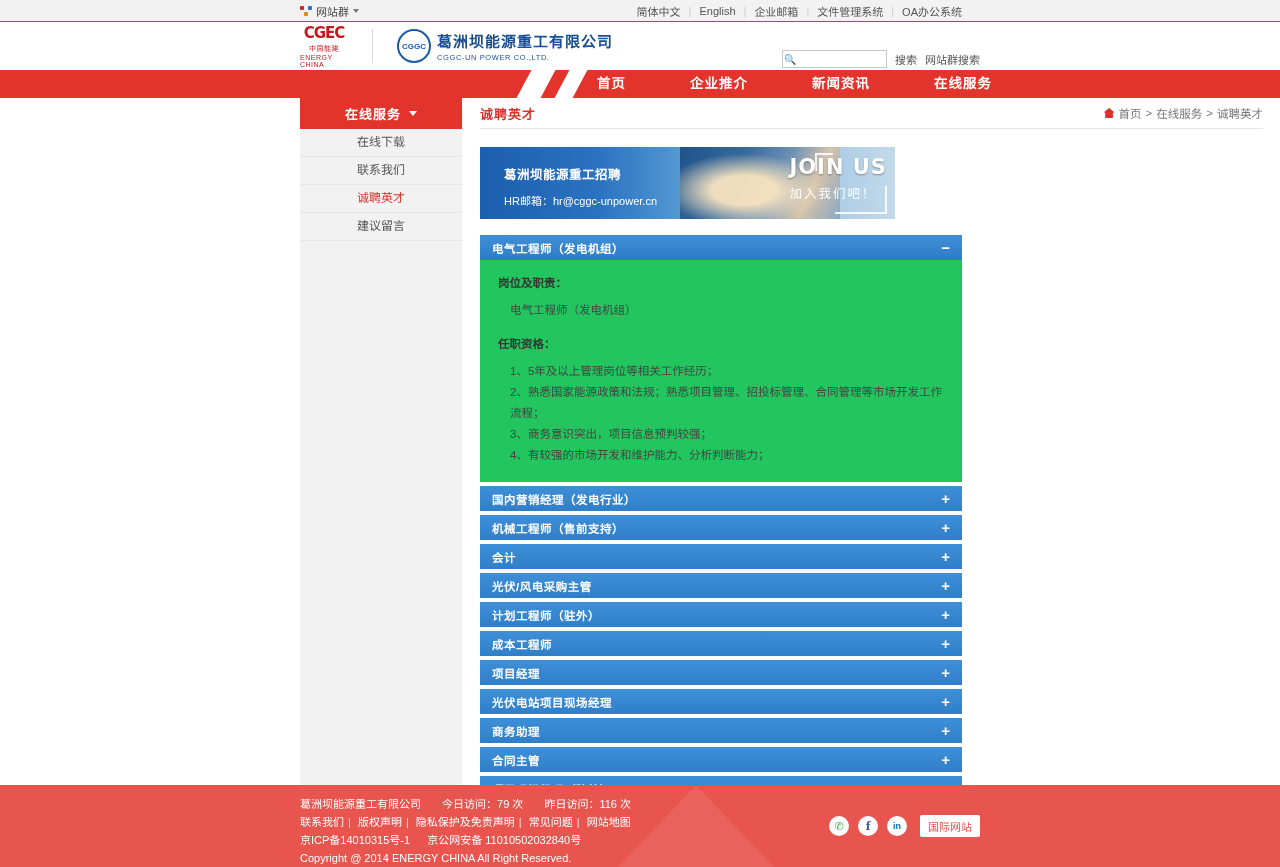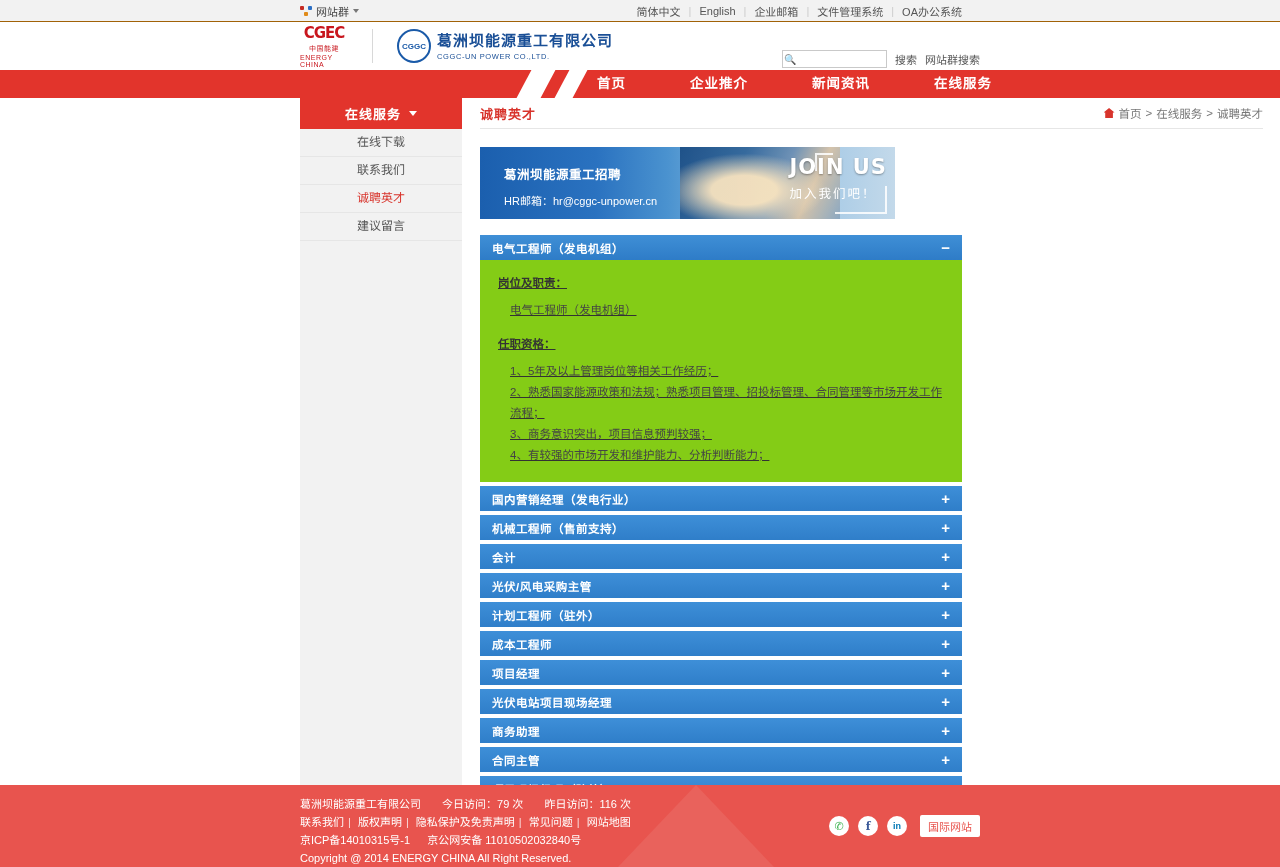--- a/index.html
+++ b/index.html
@@ -41,21 +41,21 @@
   
   .header { position:relative; height:48px; background:#fff; }
   .logo-wrap { position:absolute; left:300px; top:4px; display:flex; align-items:center; gap:24px; }
   .logo-cgec {
     width:48px; height:40px; display:flex; flex-direction:column; align-items:center; justify-content:center;
     color:#c8161d;
   }
   .logo-cgec .mark { font-size:15px; font-weight:bold; letter-spacing:-1px; font-family:"DejaVu Sans", sans-serif; }
   .logo-cgec .sub { font-size:7px; letter-spacing:0.5px; margin-top:1px; }
   .logo-div { width:1px; height:34px; background:#d8d8d8; }
-  .logo-cggc { display:flex; gap:6px; }
+  .logo-cggc { display:flex; align-items:center; gap:6px; }
   .cggc-badge {
     width:34px;height:34px;border-radius:50%;border:2px solid #1a5aa8;
     display:flex;align-items:center;justify-content:center; color:#1a5aa8; font-size:8px; font-weight:bold;
   }
   .cggc-text .cn { font-size:15px; font-weight:bold; color:#1a4f96; letter-spacing:1px; }
   .cggc-text .en { font-size:7.5px; color:#1a4f96; letter-spacing:0.6px; margin-top:2px; }
 
   .search-area { position:absolute; right:300px; top:28px; display:flex; align-items:center; gap:8px; }
   .search-box {
     width:105px; height:18px; border:1px solid #c9c9c9; background:#fff; display:flex; align-items:center;
@@ -149,21 +149,21 @@
   
   .acc { margin-top:16px; width:482px; }
   .acc-item { margin-bottom:4px; }
   .acc-head {
     height:25px; background:linear-gradient(180deg,#3e8fd8 0%, #2f7ec9 100%);
     display:flex; align-items:center; padding:0 12px; cursor:pointer;
   }
   .acc-head .lbl { color:#fff; font-size:11.5px; font-weight:bold; letter-spacing:.5px; }
   .acc-head .sign { margin-left:auto; color:#fff; font-size:15px; line-height:1; font-weight:bold; }
   .acc-item.open .acc-head { background:linear-gradient(180deg,#3f8fd6 0%, #2e7cc7 100%); }
-  .acc-body { padding:14px 18px 16px 18px; background:#84cc16;text-decoration:underline; }
+  .acc-body { padding:14px 18px 16px 18px; background:#22c55e; }
   .acc-body .sec-title { font-size:11.5px; color:#333; font-weight:bold; margin-bottom:10px; }
   .acc-body .line { font-size:11.5px; color:#444; line-height:21px; padding-left:12px; }
   .acc-body .gap { height:14px; }
 
   
   .footer {
     position:absolute; left:0; bottom:0; width:1280px; height:82px;
     background:#e8544e; color:#fff; overflow:hidden;
   }
   .footer .tri {

